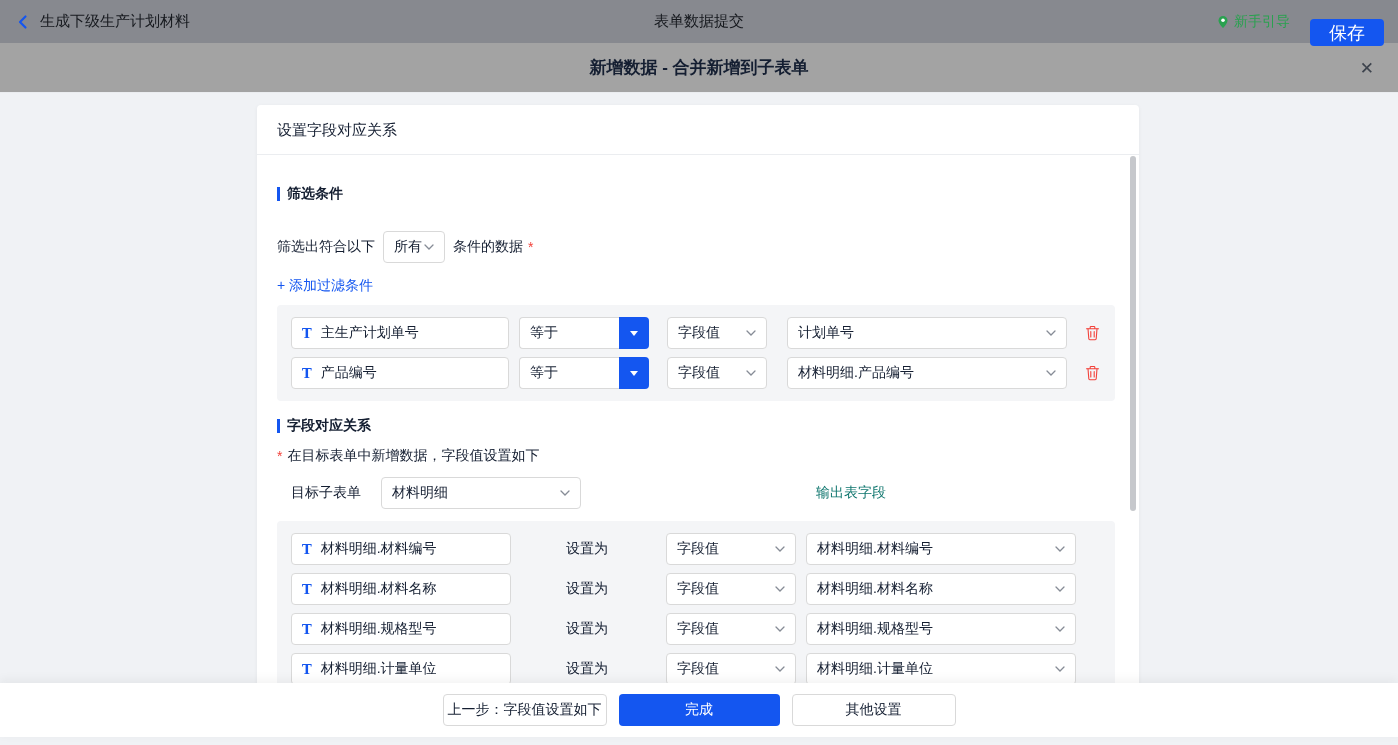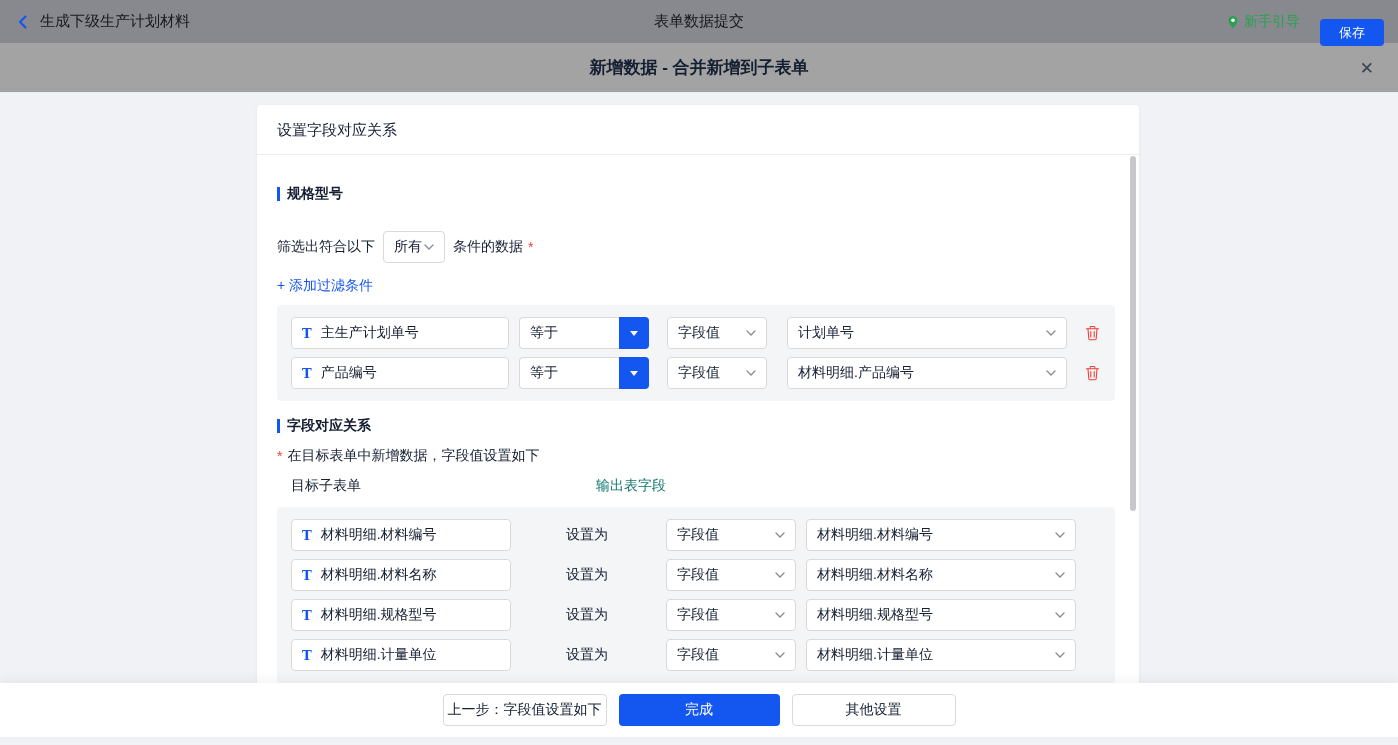--- a/index.html
+++ b/index.html
@@ -8,21 +8,21 @@
 
   
   .topbar { position:absolute; top:0; left:0; width:100%; height:43px; background:#87898f;
             display:flex; align-items:center; padding:0 14px; z-index:20; }
   .topbar-left { display:flex; align-items:center; gap:8px; font-size:15px; color:#15181d; z-index:2; }
   .back-btn { display:flex; align-items:center; cursor:pointer; }
   .topbar-center { position:absolute; left:0; right:0; text-align:center; font-size:15px; color:#15181d; }
   .topbar-right { margin-left:auto; display:flex; align-items:center; gap:20px; z-index:2; }
   .guide { display:flex; align-items:center; gap:5px; color:#2aa150; font-size:14px; cursor:pointer; }
   .save-btn { background:#1456f0; color:#fff; border:none; border-radius:4px; height:27px;
-              padding:0 19px; font-size:13px; cursor:pointer;margin-top:22px; }
+              padding:0 19px; font-size:18px; cursor:pointer;margin-top:22px; }
 
   
   .dialog-header { position:absolute; top:43px; left:0; width:100%; height:50px; background:#a3a3a3;
                    border-bottom:1px solid #ebedf0; display:flex; align-items:center; justify-content:center; z-index:15; }
   .dialog-title { font-size:17px; font-weight:600; color:#141e31; }
   .close-x { position:absolute; right:24px; top:50%; transform:translateY(-50%); font-size:17px;
              color:#3d434d; cursor:pointer; line-height:1; }
 
   
   .panel { position:absolute; left:257px; top:105px; width:882px; height:600px; background:#fff;
@@ -119,21 +119,21 @@
   <div class="dialog-title">新增数据 - 合并新增到子表单</div>
   <span class="close-x">✕</span>
 </div>
 
 <div class="panel">
   <div class="panel-header">设置字段对应关系</div>
   <div class="panel-body">
 
     <div class="section-title mt30">
       <span class="section-bar"></span>
-      <span>规格型号</span>
+      <span>筛选条件</span>
     </div>
 
     <div class="sentence">
       <span>筛选出符合以下</span>
       <div class="select match-select">
         <span class="txt">所有</span>
         <svg width="10" height="6" viewBox="0 0 10 6">
             <path d="M1 1l4 4 4-4" stroke="#868c96" stroke-width="1.3" fill="none" stroke-linecap="round"></path>
           </svg>
       </div>
@@ -217,20 +217,26 @@
       <span>字段对应关系</span>
     </div>
 
     <div class="map-desc">
       <span class="star">*</span>
       <span>在目标表单中新增数据，字段值设置如下</span>
     </div>
 
     <div class="target-row">
       <span class="target-label">目标子表单</span>
+      <div class="select target-select">
+        <span class="txt">材料明细</span>
+        <svg width="10" height="6" viewBox="0 0 10 6">
+            <path d="M1 1l4 4 4-4" stroke="#868c96" stroke-width="1.3" fill="none" stroke-linecap="round"></path>
+          </svg>
+      </div>
       <span class="output-header">输出表字段</span>
     </div>
 
     <div class="gray-block" style="margin-top:12px;">
 
       <div class="row">
         <div class="field-box map-field">
           <span class="t-icon">T</span>
           <span>材料明细.材料编号</span>
         </div>

